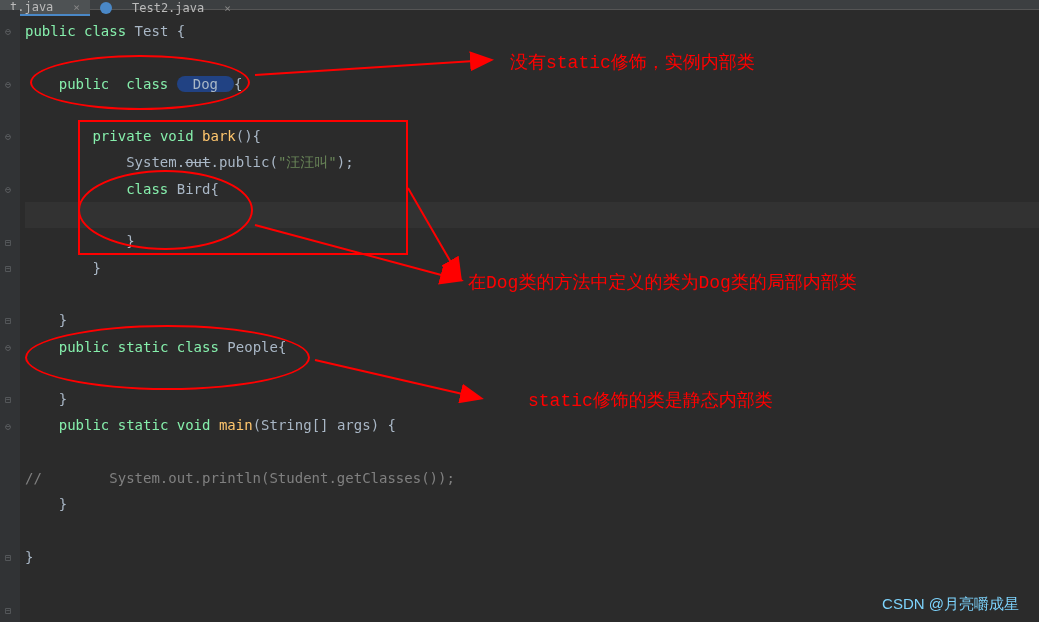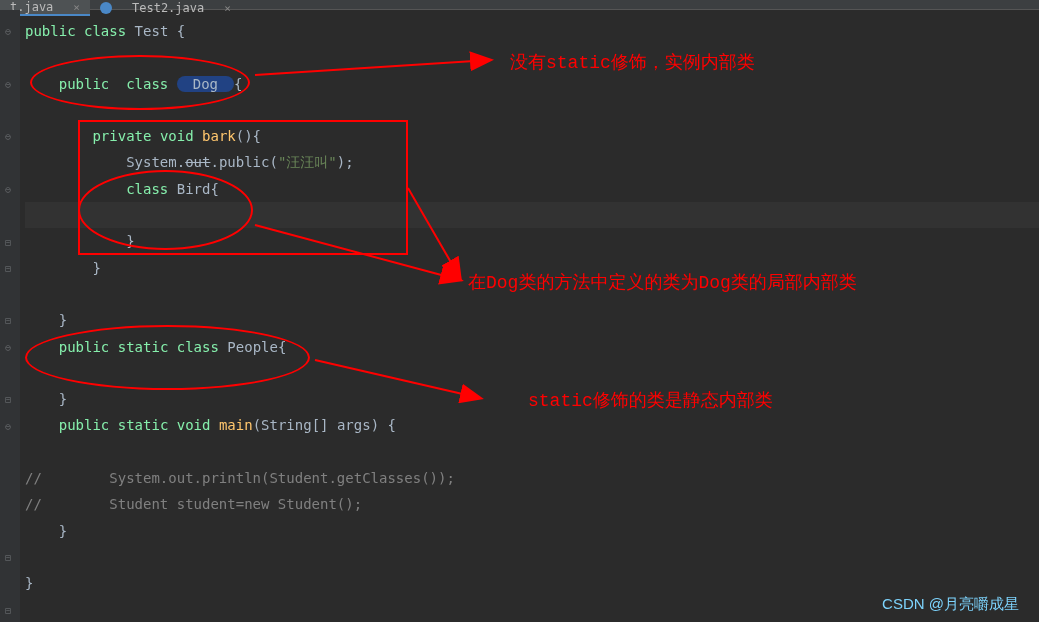--- a/index.html
+++ b/index.html
@@ -187,21 +187,20 @@
     <div class="line">            <span>}</span></div>
     <div class="line">        <span>}</span></div>
     <div class="line"></div>
     <div class="line">    <span>}</span></div>
     <div class="line">    <span class="kw">public</span> <span class="kw">static</span> <span class="kw">class</span> <span class="cls">People</span><span>{</span></div>
     <div class="line"></div>
     <div class="line">    <span>}</span></div>
     <div class="line">    <span class="kw">public</span> <span class="kw">static</span> <span class="kw">void</span> <span class="method">main</span><span>(String[] args) {</span></div>
     <div class="line"></div>
     <div class="line"><span class="cmt">//        System.out.println(Student.getClasses());</span></div>
-    <div class="line"><span class="cmt">//        Student student=new Student();</span></div>
     <div class="line">    <span>}</span></div>
     <div class="line"></div>
     <div class="line"><span>}</span></div>
   </div>
 </div>
 
 <div class="ellipse" style="left:30px; top:55px; width:220px; height:55px;"></div>
 <div class="rect-box" style="left:78px; top:120px; width:330px; height:135px;"></div>
 <div class="ellipse" style="left:78px; top:170px; width:175px; height:80px;"></div>
 <div class="ellipse" style="left:25px; top:325px; width:285px; height:65px;"></div>

